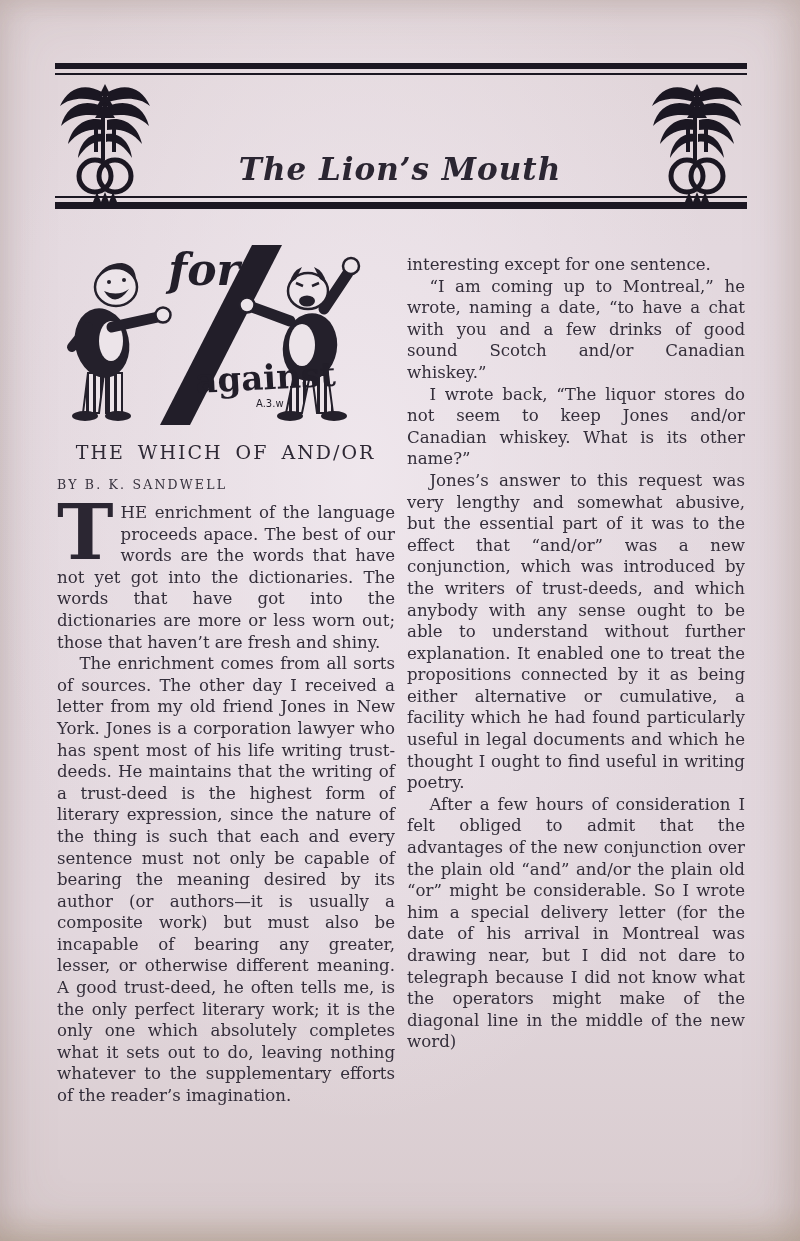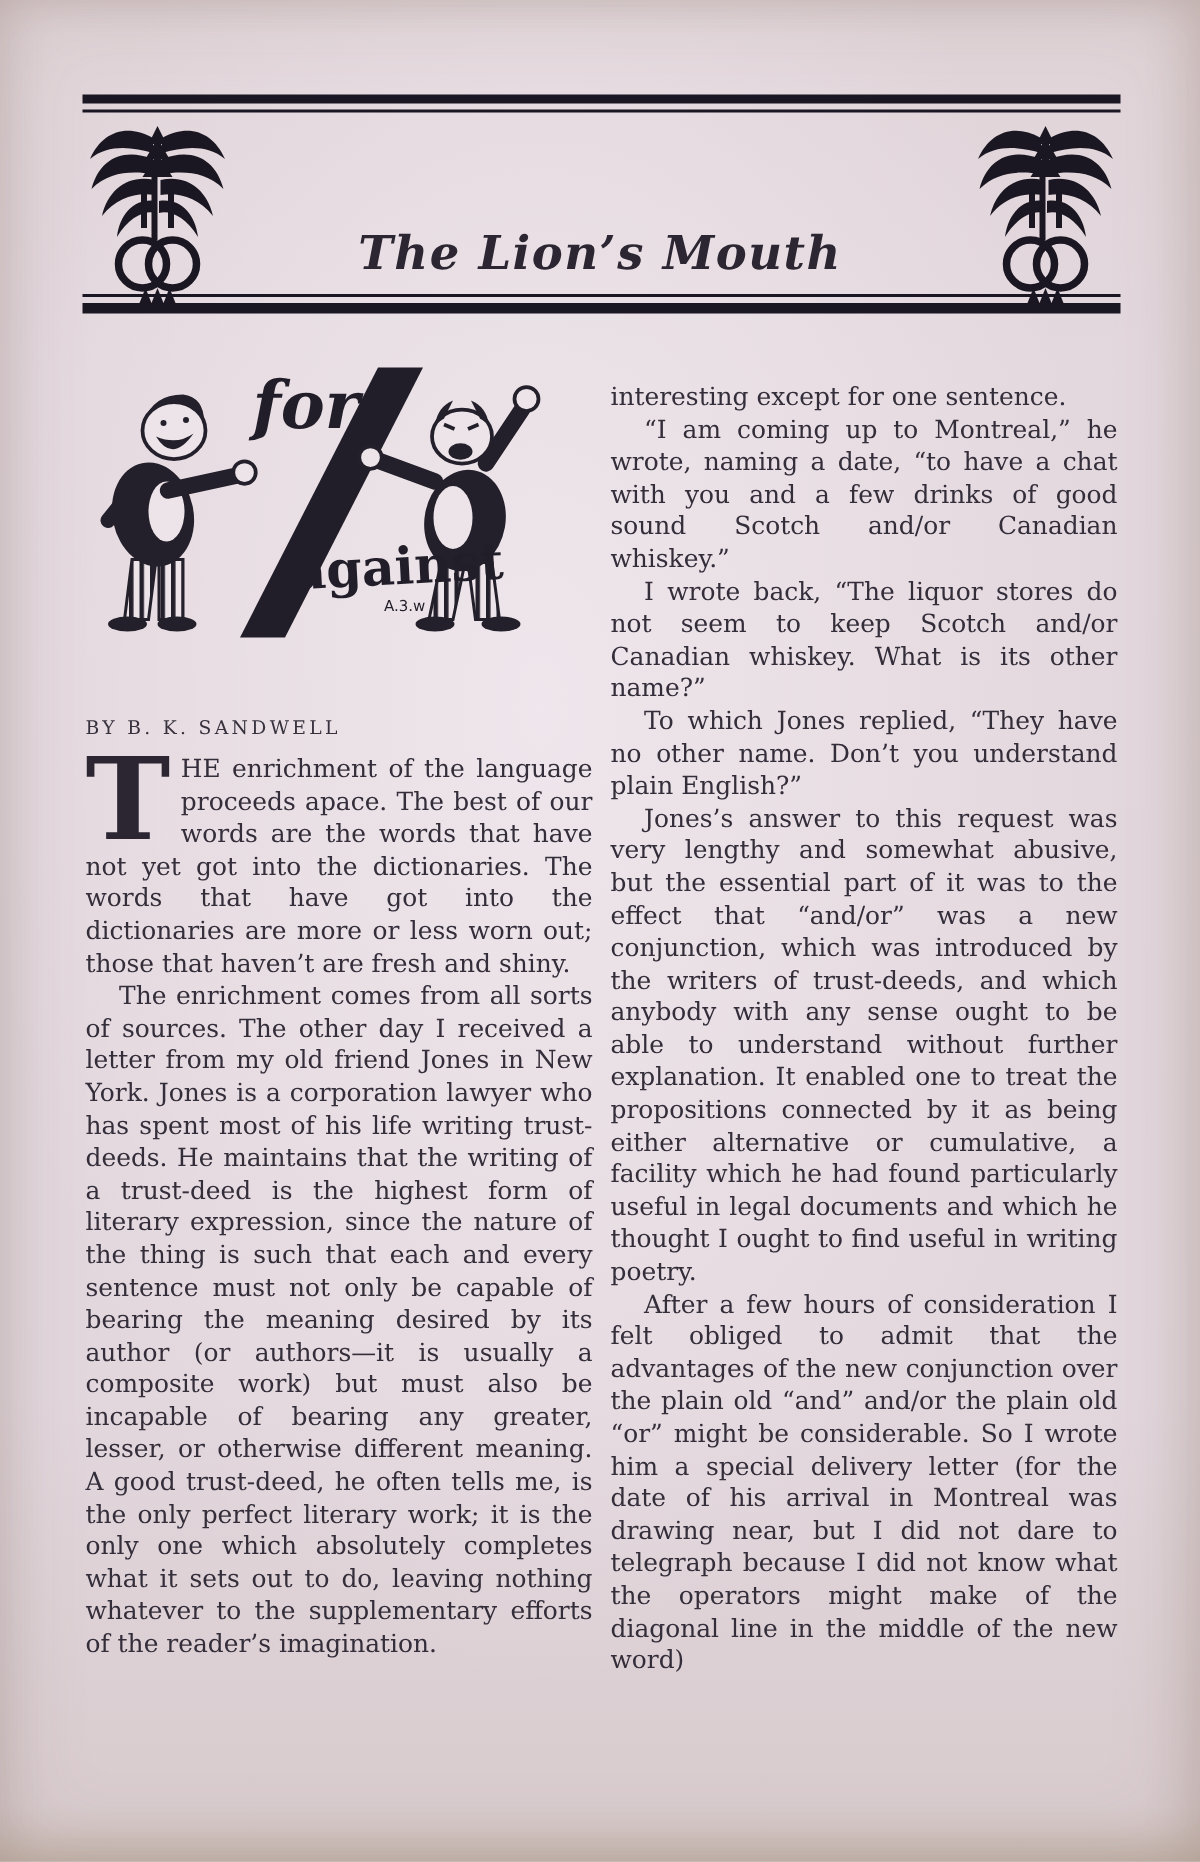--- a/index.html
+++ b/index.html
@@ -166,29 +166,29 @@
       <ellipse cx="263" cy="66" rx="8" ry="5.5" fill="#24202b"></ellipse>
       <line x1="252" y1="48" x2="259" y2="51" stroke="#24202b" stroke-width="2.5"></line>
       <line x1="275" y1="48" x2="268" y2="51" stroke="#24202b" stroke-width="2.5"></line>
     </g>
 
     <text x="160" y="50" text-anchor="middle" font-family="DejaVu Serif, serif" font-weight="bold" font-style="italic" font-size="44" fill="#221e29">for</text>
     <text x="152" y="158" transform="rotate(-3 152 158)" font-family="DejaVu Serif, serif" font-weight="bold" font-size="34" fill="#221e29">against</text>
     <text x="212" y="172" font-family="DejaVu Sans, sans-serif" font-size="10" fill="#221e29">A.3.w</text>
   </svg>
 
+  <div class="abs headline">THE WHICH OF AND/OR</div>
   <div class="abs byline">BY B. K. SANDWELL</div>
 
   <div class="abs col left">
     <p class="noindent"><span class="dropcap">T</span><span>HE enrichment of the language proceeds apace.  The best of our words are the words that have not yet got into the dictionaries.  The words that have got into the dictionaries are more or less worn out; those that haven’t are fresh and shiny.</span></p>
     <p>The enrichment comes from all sorts of sources.  The other day I received a letter from my old friend Jones in New York.  Jones is a corporation lawyer who has spent most of his life writing trust-deeds.  He maintains that the writing of a trust-deed is the highest form of literary expression, since the nature of the thing is such that each and every sentence must not only be capable of bearing the meaning desired by its author (or authors—it is usually a composite work) but must also be incapable of bearing any greater, lesser, or otherwise different meaning.  A good trust-deed, he often tells me, is the only perfect literary work; it is the only one which absolutely completes what it sets out to do, leaving nothing whatever to the supplementary efforts of the reader’s imagination.</p>
   </div>
 
   <div class="abs col right">
     <p class="noindent">interesting except for one sentence.</p>
     <p>“I am coming up to Montreal,” he wrote, naming a date, “to have a chat with you and a few drinks of good sound Scotch and/or Canadian whiskey.”</p>
-    <p>I wrote back, “The liquor stores do not seem to keep Scotch and/or Canadian whiskey.  What is its other name?”</p>
-    <p>To which Jones replied, “They have no other name.  Don’t you understand plain English?”</p>
+    <p>I wrote back, “The liquor stores do not seem to keep Jones and/or Canadian whiskey.  What is its other name?”</p>
     <p>Jones’s answer to this request was very lengthy and somewhat abusive, but the essential part of it was to the effect that “and/or” was a new conjunction, which was introduced by the writers of trust-deeds, and which anybody with any sense ought to be able to understand without further explanation.  It enabled one to treat the propositions connected by it as being either alternative or cumulative, a facility which he had found particularly useful in legal documents and which he thought I ought to find useful in writing poetry.</p>
     <p>After a few hours of consideration I felt obliged to admit that the advantages of the new conjunction over the plain old “and” and/or the plain old “or” might be considerable.  So I wrote him a special delivery letter (for the date of his arrival in Montreal was drawing near, but I did not dare to telegraph because I did not know what the operators might make of the diagonal line in the middle of the new word)</p>
   </div>
 
 </div>
 
 </body></html>

